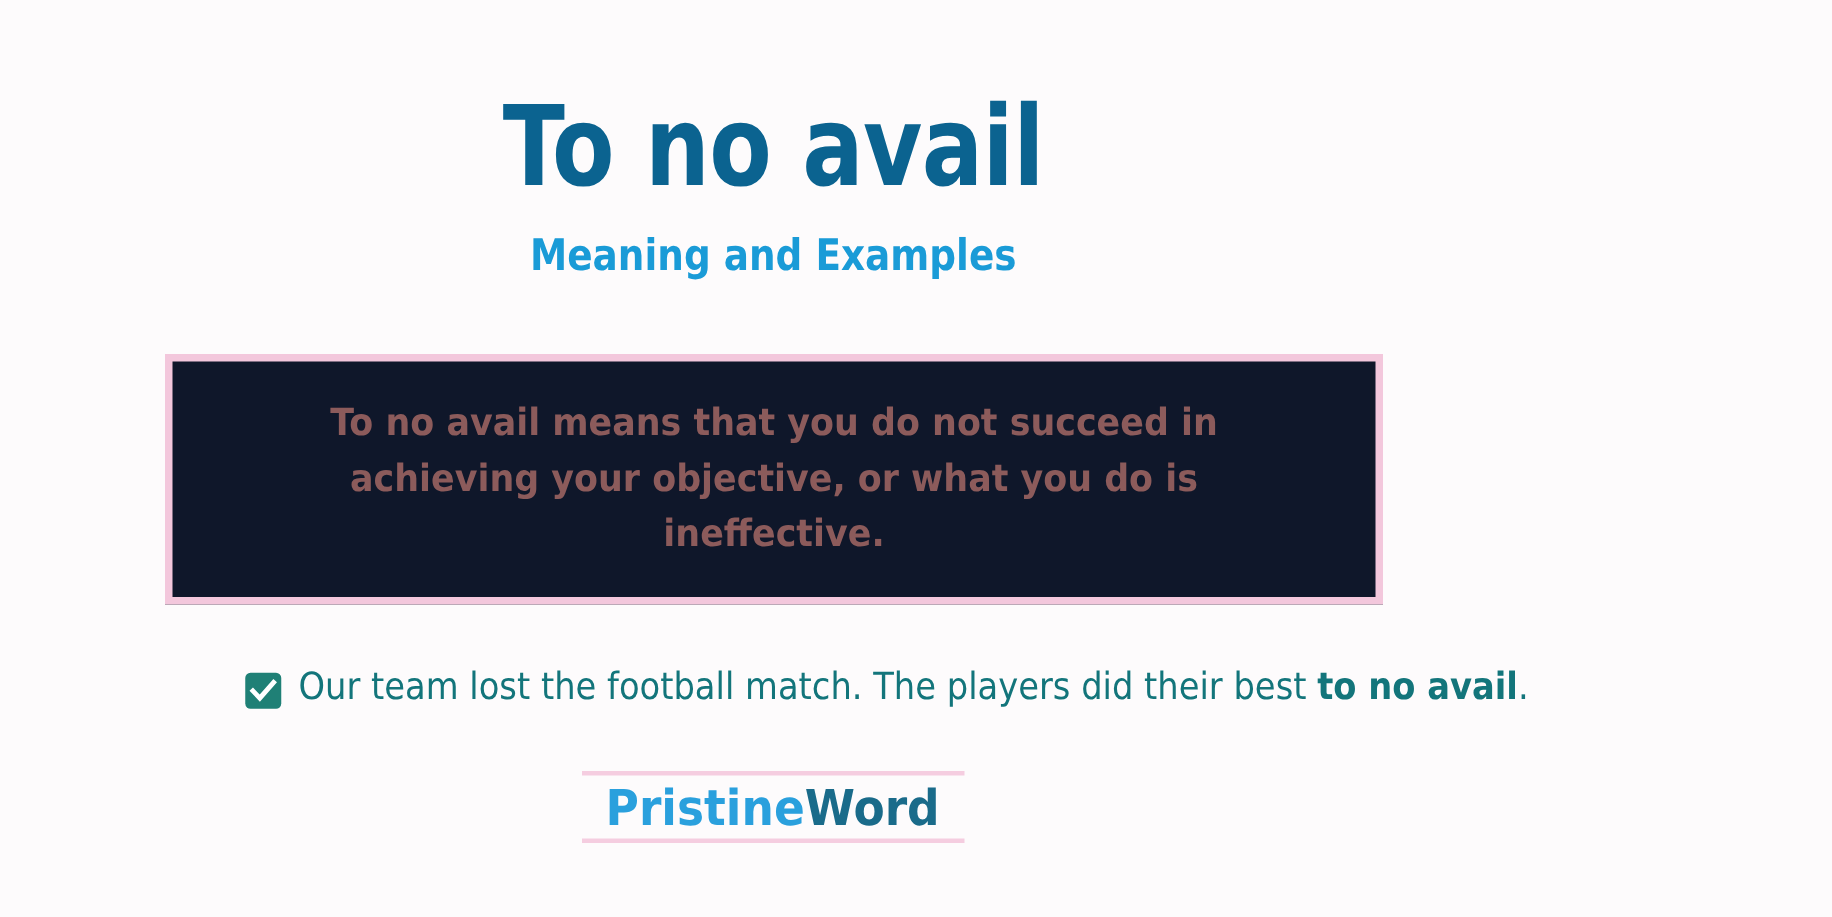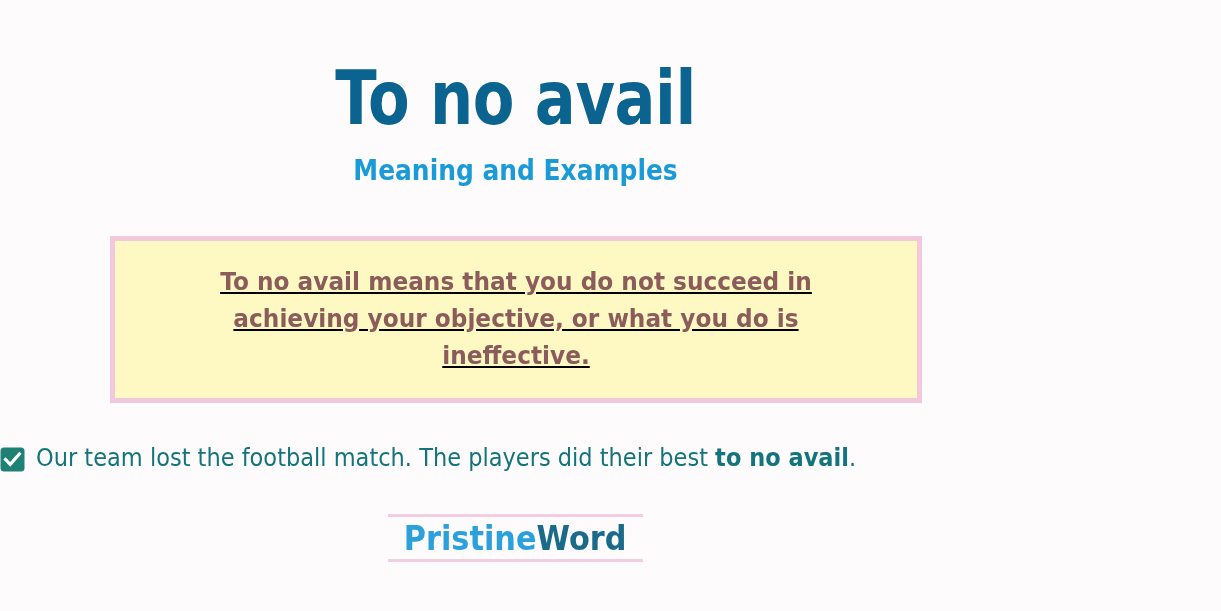--- a/index.html
+++ b/index.html
@@ -58,23 +58,22 @@
   .definition-wrap {
     display: flex;
     justify-content: center;
     margin-top: 48px;
   }
 
   .definition-box {
     width: 812px;
     box-sizing: border-box;
     border: 5px solid #f3c7dc;
-    background: #fef9c3;
+    background: #0f172a;
     padding: 22px 26px 24px 26px;
-    text-decoration: underline;
   }
 
   .definition-text {
     font-family: "DejaVu Sans", sans-serif;
     font-size: 25px;
     line-height: 37px;
     font-weight: bold;
     color: #8c5b5b;
     text-align: center;
     margin: 0;
@@ -84,21 +83,22 @@
 
   
   .examples {
     margin: 38px 0 0 0;
     padding: 0;
     list-style: none;
   }
 
   .example-item {
     display: flex;
-    align-items: flex-start;
+    align-items: center;
+    padding-left: 163px;
     margin-bottom: 26px;
   }
 
   .check-icon {
     flex: 0 0 auto;
     width: 25px;
     height: 25px;
     margin-top: 6px;
     margin-right: 11px;
     position: relative;

